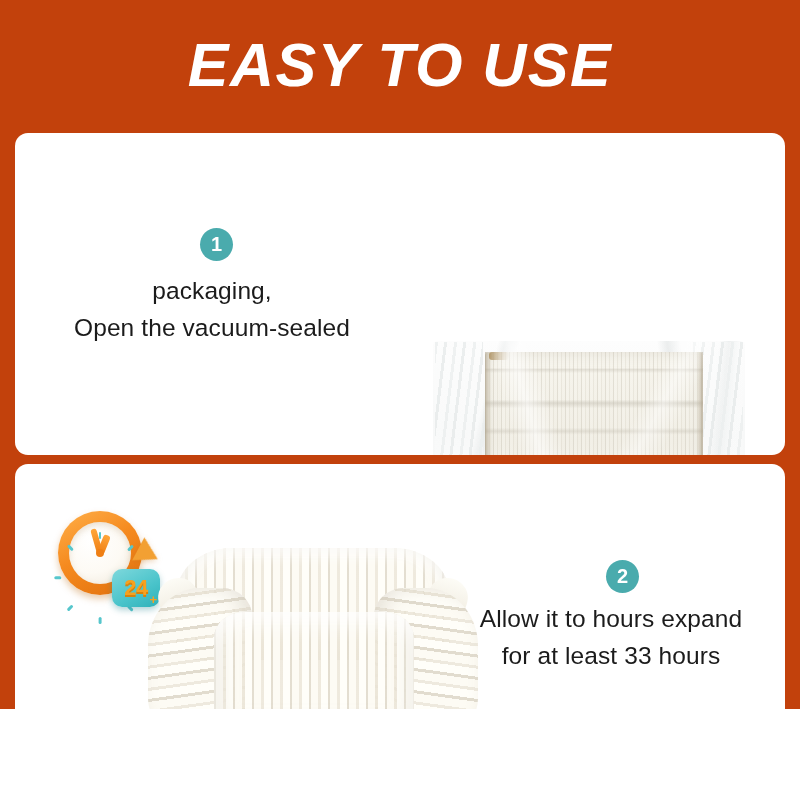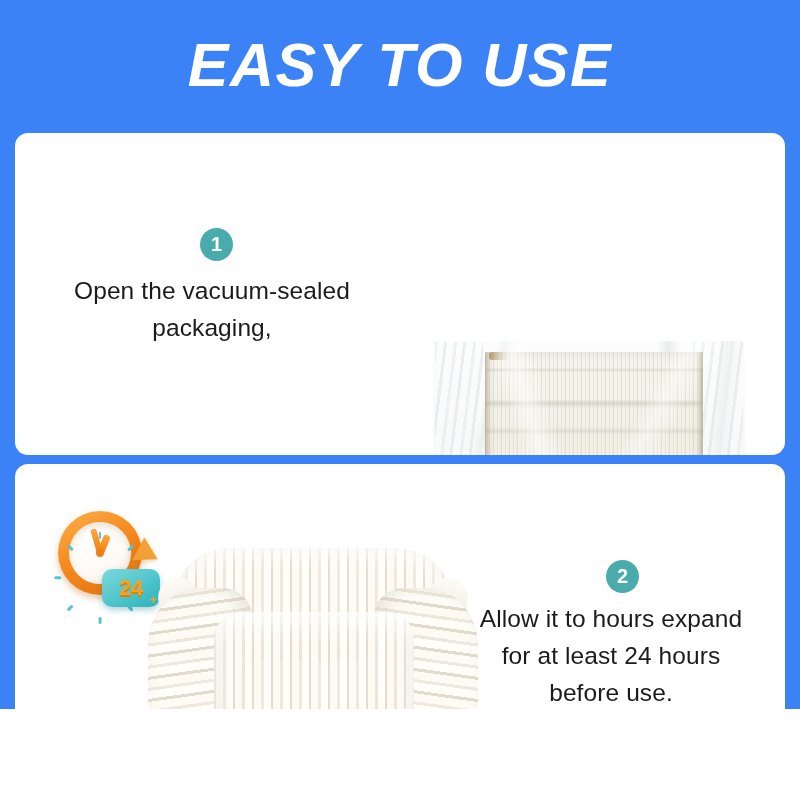--- a/index.html
+++ b/index.html
@@ -6,21 +6,21 @@
     margin: 0;
     padding: 0;
     background: #ffffff;
   }
   #page {
     position: relative;
     width: 800px;
     height: 709px;
     overflow: hidden;
     font-family: "Liberation Sans", sans-serif;
-    background: #3b82f6;
+    background: #c2410c;
   }
 
   
   .title {
     position: absolute;
     left: 0;
     top: 33px;
     width: 800px;
     text-align: center;
     color: #ffffff;
@@ -331,21 +331,20 @@
   }
   #clock-icon .badge24 {
     position: absolute;
     right: 0px;
     bottom: 0px;
     width: 48px;
     height: 38px;
     border-radius: 10px;
     background: linear-gradient(150deg, #7ed8dc 0%, #49c3ca 60%, #2fb0b8 100%);
     box-shadow: 0 3px 6px rgba(30,130,140,.35);
-    padding-left: 10px;
   }
   #clock-icon .badge24 .num {
     position: absolute;
     left: 0; top: 0;
     width: 100%;
     height: 38px;
     line-height: 38px;
     text-align: center;
     font-size: 22px;
     font-weight: bold;
@@ -382,22 +381,22 @@
         <div class="block-corner-tl"></div>
 
       </div>
       <div class="sheen"></div>
     </div>
 
   </div>
 
   <div class="badge" id="badge-1">1</div>
   <div class="step-text" id="step1-text">
+    <span class="step-line">packaging,</span>
     <span class="step-line">Open the vacuum-sealed</span>
-    <span class="step-line">packaging,</span>
   </div>
 
   <div class="panel" id="panel-2"></div>
 
   <div id="img-sofa">
     <div class="shadow"></div>
     <div class="ear-l"></div>
     <div class="ear-r"></div>
     <div class="back plush"></div>
     <div class="arm-l"></div>
@@ -423,17 +422,16 @@
     <div class="arrow"></div>
     <div class="badge24">
       <div class="num">24</div>
       <div class="plus">+</div>
     </div>
   </div>
 
   <div class="badge" id="badge-2">2</div>
   <div class="step-text" id="step2-text">
     <span class="step-line">Allow it to hours expand</span>
-    <span class="step-line">for at least 24 hours</span>
-    <span class="step-line">before use.</span>
+    <span class="step-line">for at least 33 hours</span>
   </div>
 
 </div>
 
 </body></html>

